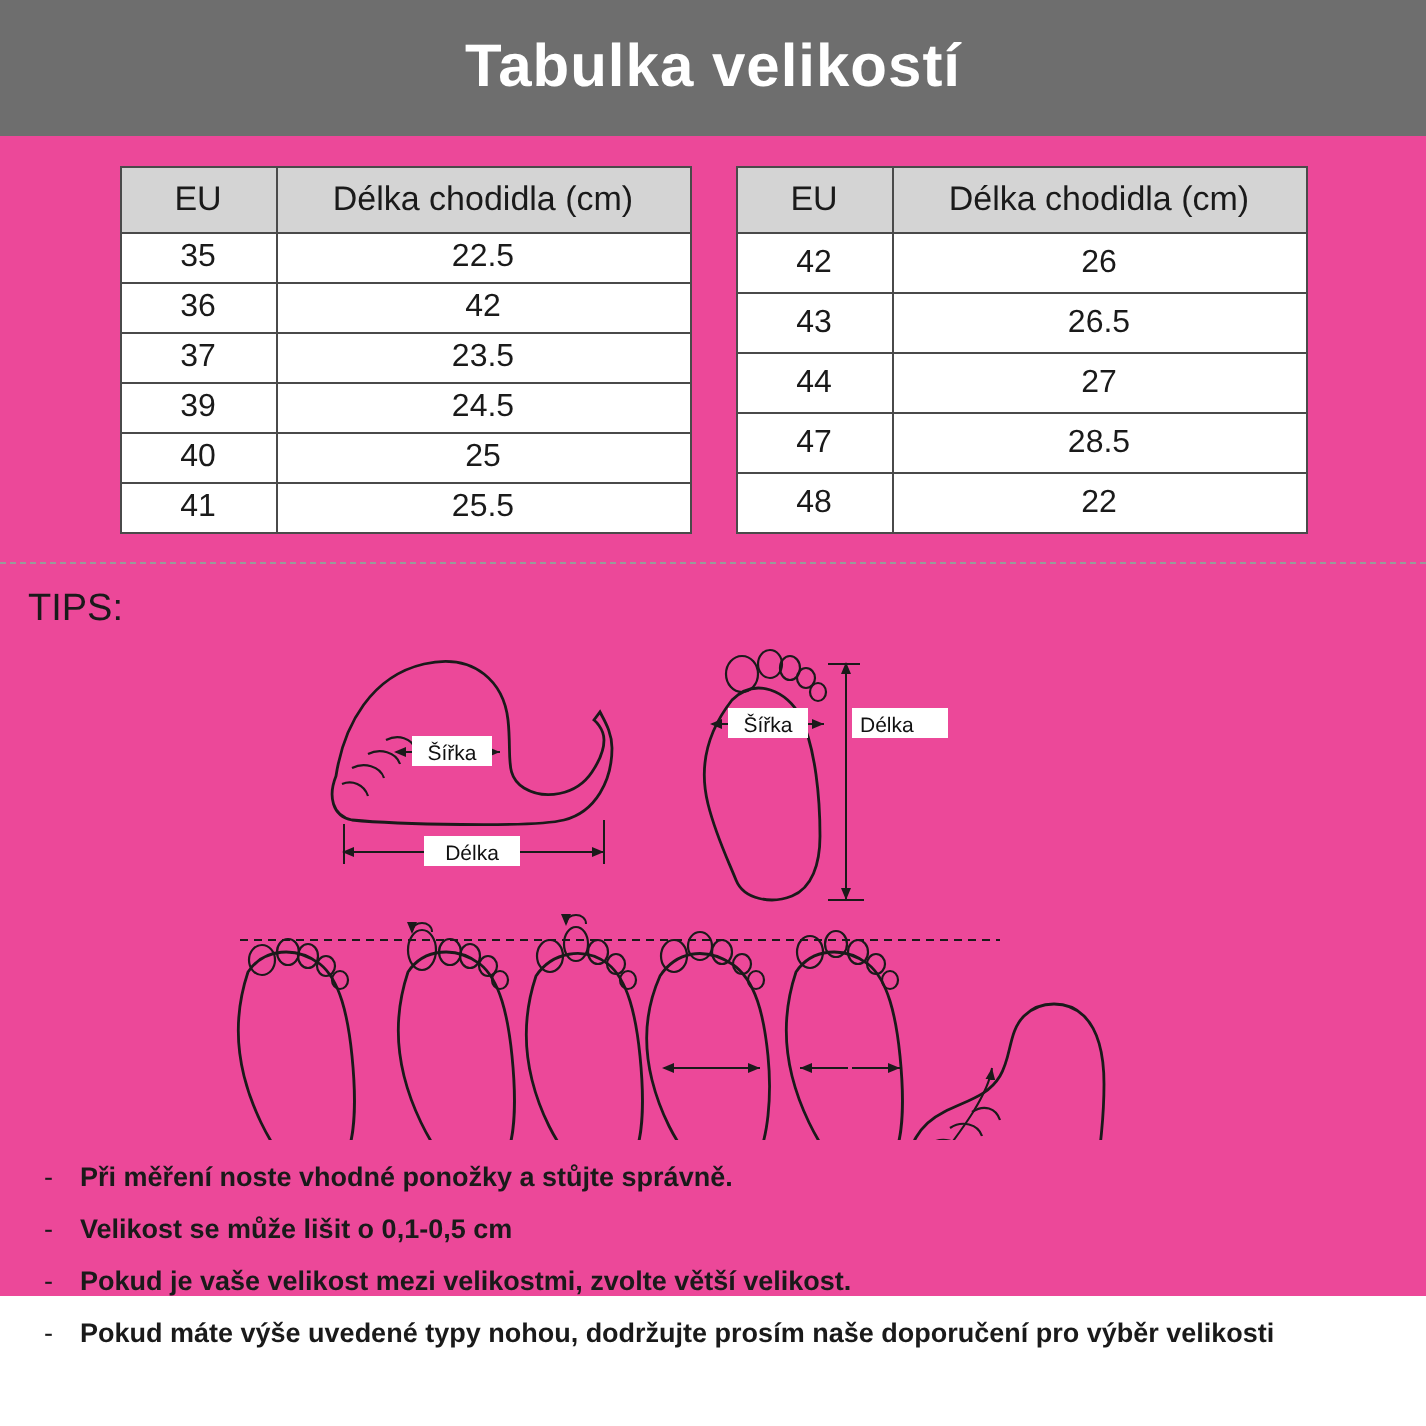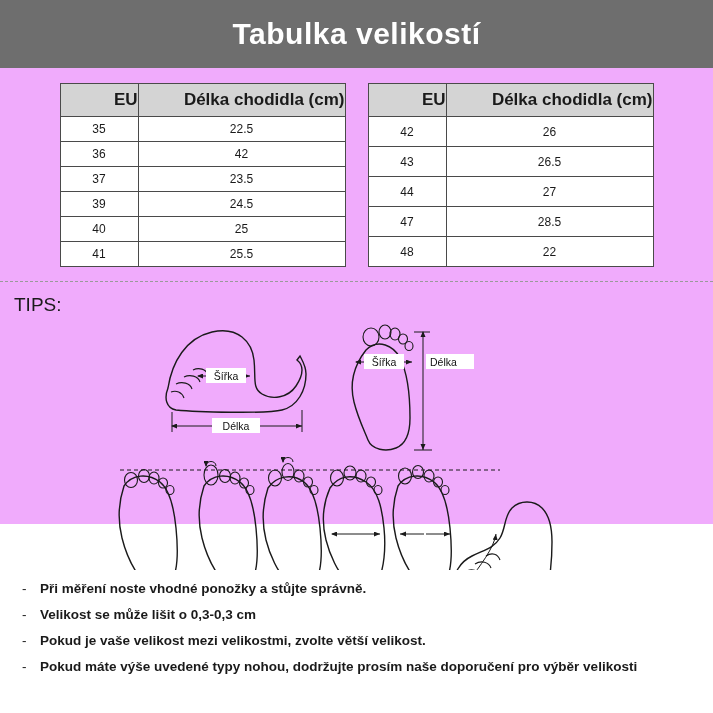--- a/index.html
+++ b/index.html
@@ -5,22 +5,22 @@
   * { box-sizing: border-box; }
   html, body {
     margin: 0; padding: 0;
     width: 713px; height: 713px;
     background: #ffffff;
     font-family: "Liberation Sans", sans-serif;
     overflow: hidden;
   }
   .page {
     position: relative;
-    width: 713px; height: 524px;
-    background: #f0abfc;
+    width: 713px; height: 648px;
+    background: #ec4899;
   }
 
   
   .header {
     height: 68px;
     background: #6e6e6e;
     display: flex;
     align-items: center;
     justify-content: center;
   }
@@ -41,31 +41,30 @@
   }
   table.size-table {
     border-collapse: collapse;
     width: 285px;
     table-layout: fixed;
   }
   table.size-table th,
   table.size-table td {
     border: 1px solid #4a4a4a;
     text-align: center;
-    font-size: 12px;
+    font-size: 16px;
     color: #1a1a1a;
     height: 25px;
     padding: 0;
   }
   table.size-table th {
     background: #d4d4d4;
     font-size: 17px;
-    font-weight: bold;
+    font-weight: normal;
     height: 33px;
-    text-align: right;
   }
   table.size-table th.col-eu, table.size-table td.col-eu { width: 78px; }
   table.size-table th.col-len, table.size-table td.col-len { width: 207px; }
   table.size-table td { background: #ffffff; }
 
   
   .divider {
     margin: 14px 0 0 0;
     border: 0;
     border-top: 1px dashed #9a9a9a;
@@ -330,21 +329,21 @@
     </svg>
   </div>
 
   <div class="notes">
     <div class="note-row">
       <span class="note-dash">-</span>
       <span class="note-text">Při měření noste vhodné ponožky a stůjte správně.</span>
     </div>
     <div class="note-row">
       <span class="note-dash">-</span>
-      <span class="note-text">Velikost se může lišit o 0,3-0,3 cm</span>
+      <span class="note-text">Velikost se může lišit o 0,1-0,5 cm</span>
     </div>
     <div class="note-row">
       <span class="note-dash">-</span>
       <span class="note-text">Pokud je vaše velikost mezi velikostmi, zvolte větší velikost.</span>
     </div>
     <div class="note-row">
       <span class="note-dash">-</span>
       <span class="note-text">Pokud máte výše uvedené typy nohou, dodržujte prosím naše doporučení pro výběr velikosti</span>
     </div>
   </div>

